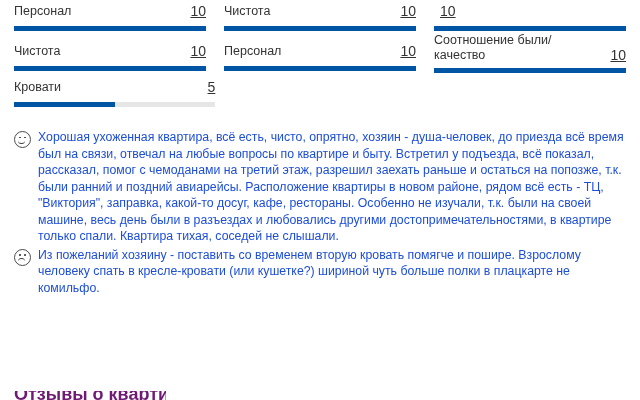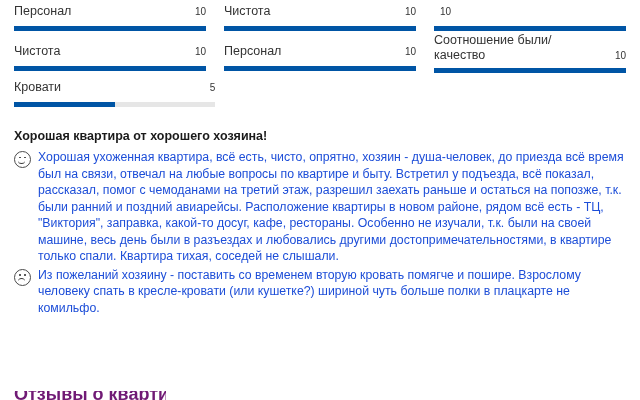--- a/index.html
+++ b/index.html
@@ -40,24 +40,25 @@
     align-items: flex-start;
     line-height: 15px;
     min-height: 17px;
   }
   .rating-label {
     font-size: 12.5px;
     color: #333333;
     max-width: 140px;
   }
   .rating-value {
-    font-size: 10px;
+    font-size: 14px;
     color: #333333;
     font-weight: 400;
     padding-left: 6px;
+    text-decoration: underline;
   }
   .bar-track {
     margin-top: 5px;
     height: 5px;
     width: 100%;
     background: #e6e6e6;
     border-radius: 0;
   }
   .bar-fill {
     height: 5px;
@@ -256,21 +257,20 @@
       </div>
       <div class="bar-track">
         <div class="bar-fill" style="width:50%"></div>
       </div>
     </div>
     <div></div>
     <div></div>
   </div>
 
   <div class="review">
-    <div class="review-title">Хорошая квартира от хорошего хозяина!</div>
 
     <div class="review-block">
       <span class="smiley">
         <span class="eye left"></span>
         <span class="eye right"></span>
         <span class="mouth"></span>
       </span>
       <div class="review-text">Хорошая ухоженная квартира, всё есть, чисто, опрятно, хозяин - душа-человек, до приезда всё время был на связи, отвечал на любые вопросы по квартире и быту. Встретил у подъезда, всё показал, рассказал, помог с чемоданами на третий этаж, разрешил заехать раньше и остаться на попозже, т.к. были ранний и поздний авиарейсы. Расположение квартиры в новом районе, рядом всё есть - ТЦ, "Виктория", заправка, какой-то досуг, кафе, рестораны. Особенно не изучали, т.к. были на своей машине, весь день были в разъездах и любовались другими достопримечательностями, в квартире только спали. Квартира тихая, соседей не слышали.</div>
     </div>
 

